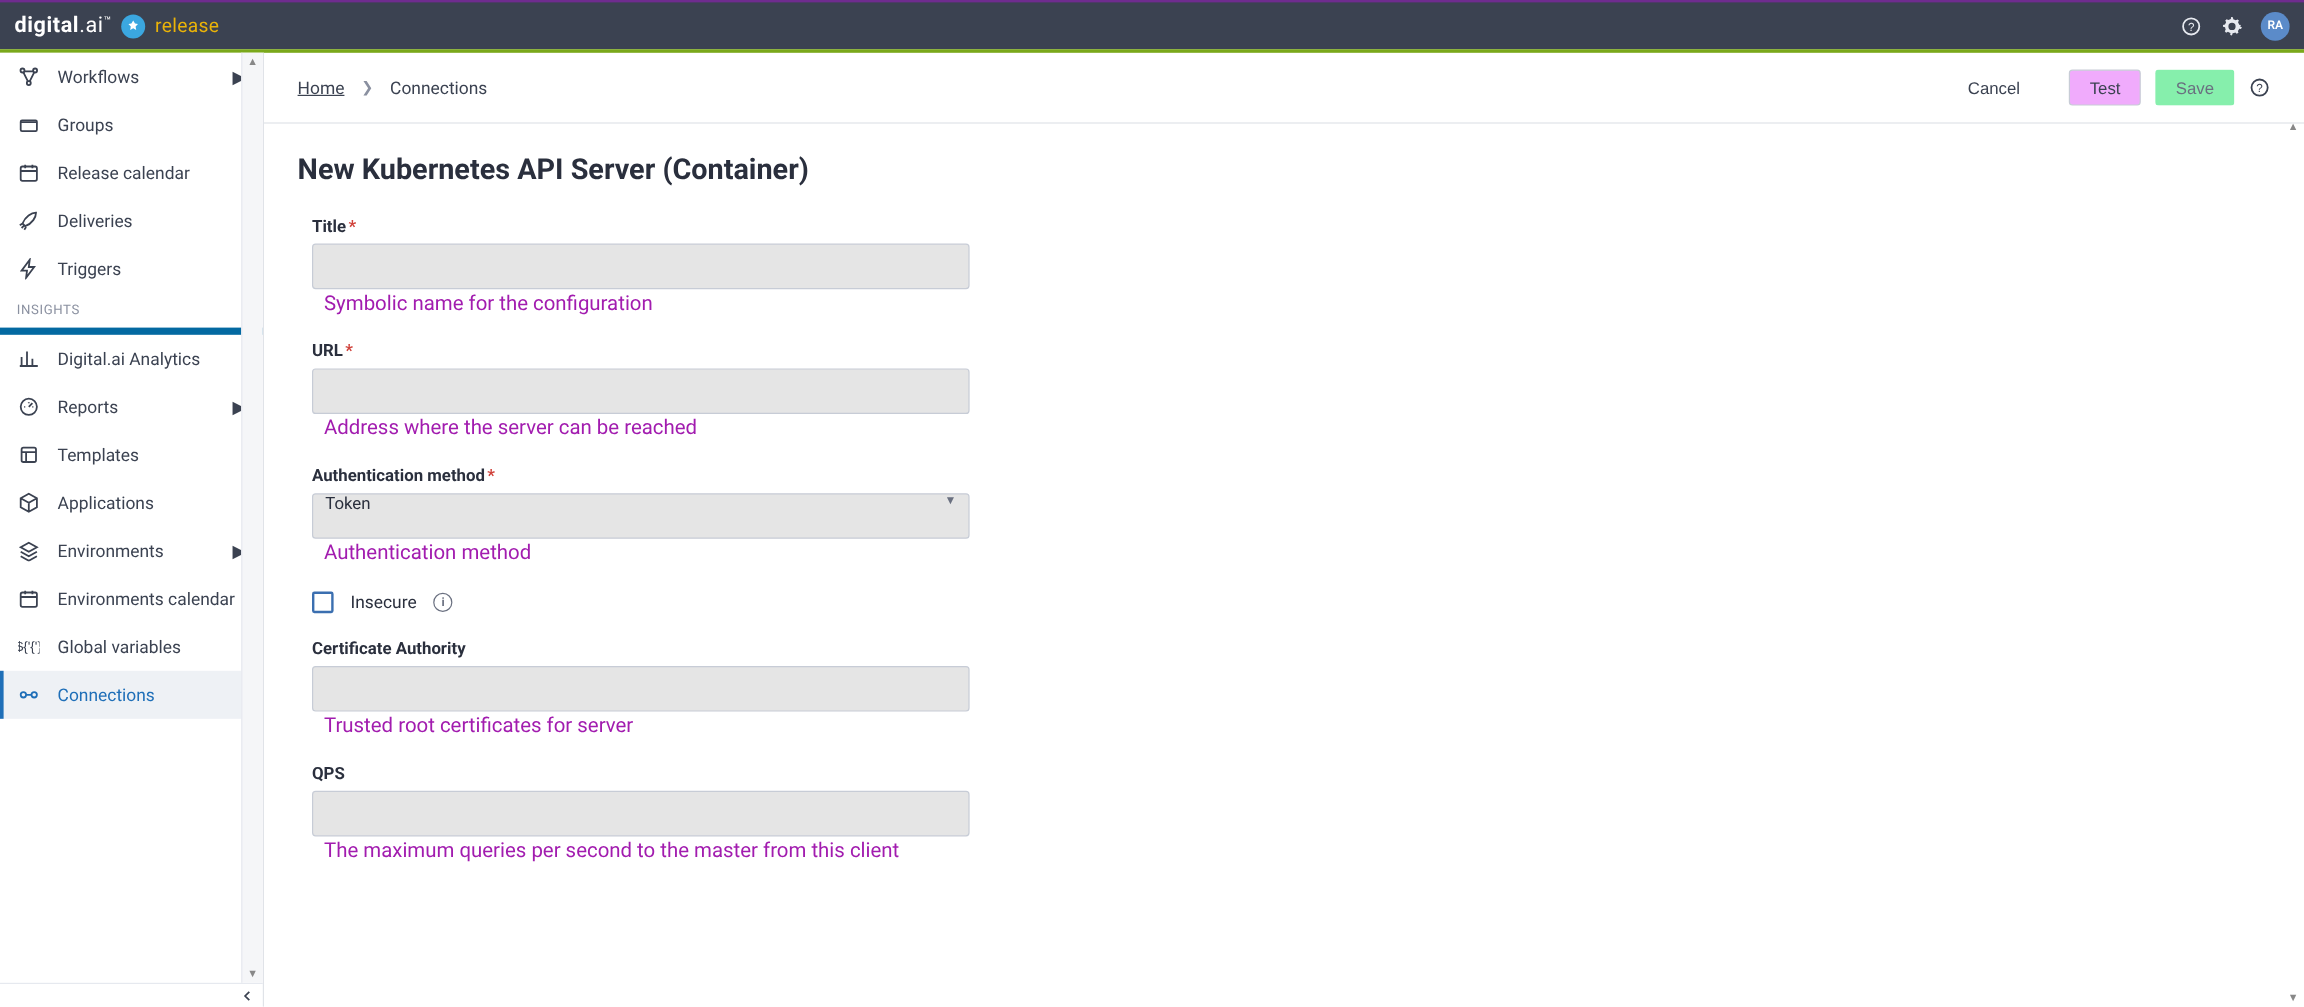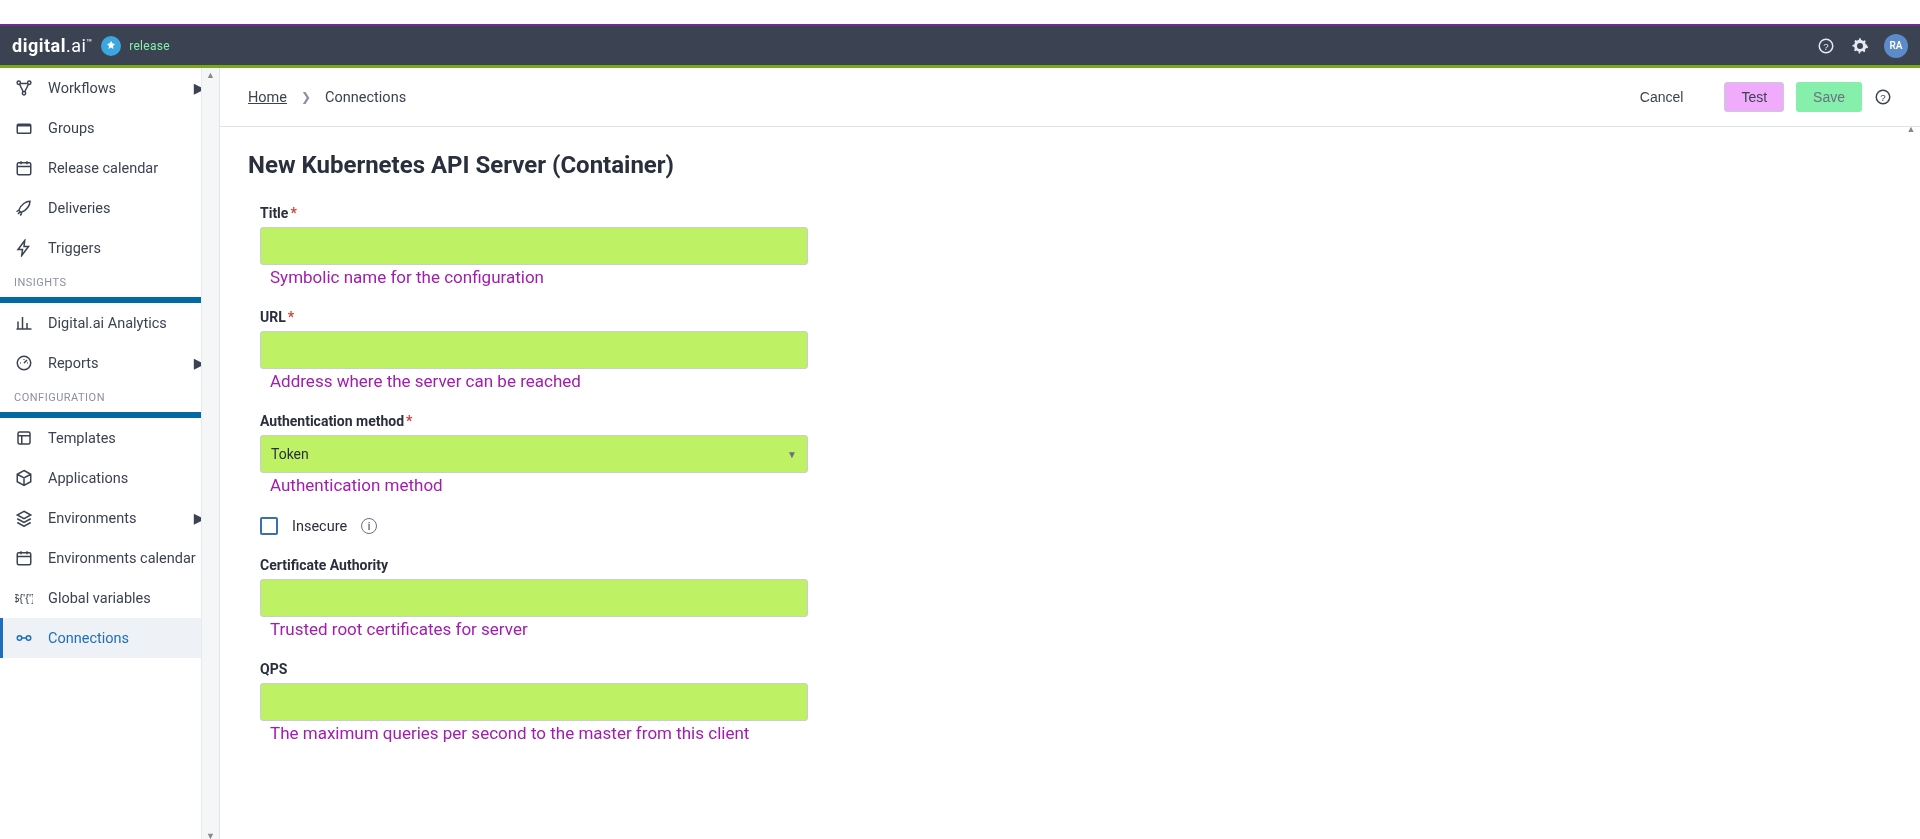--- a/index.html
+++ b/index.html
@@ -6,33 +6,32 @@
   html, body { height: 100%; font-family: -apple-system, BlinkMacSystemFont, "Segoe UI", Roboto, "Helvetica Neue", Arial, sans-serif; background: #fff; color: #334; }
 
   .topbar {
     height: 41px;
     background: #3b4251;
     display: flex;
     align-items: center;
     padding: 0 12px;
     justify-content: space-between;
     border-top: 2px solid #6f2c8f;
-    margin-top: 24px;
   }
   .topbar-left { display: flex; align-items: center; gap: 8px; }
   .logo-text { color: #fff; font-size: 18px; font-weight: 400; letter-spacing: 0.5px; }
   .logo-text b { font-weight: 700; }
   .logo-text sup { font-size: 10px; vertical-align: top; position: relative; top: 2px;}
   .logo-circle {
     width: 20px; height: 20px; border-radius: 50%;
     background: #3ba7e0;
     display: flex; align-items: center; justify-content: center;
     color: #fff; font-size: 11px; font-weight: 700;
   }
-  .product-name { color: #86efac; font-size: 12px; letter-spacing: 0.3px; }
+  .product-name { color: #eab308; font-size: 16px; letter-spacing: 0.3px; }
   .topbar-right { display: flex; align-items: center; gap: 14px; }
   .topbar-icon { width: 20px; height: 20px; display:flex; align-items:center; justify-content:center; cursor:pointer; color:#e6e9ef; }
   .avatar {
     width: 24px; height: 24px; border-radius: 50%; background: #5b8bc9;
     display: flex; align-items: center; justify-content: center;
     color: #fff; font-size: 10px; font-weight: 600; cursor:pointer;
   }
   .greenbar { height: 3px; background: #7aa81b; }
 
   .shell { display: flex; height: calc(100% - 44px); }
@@ -90,22 +89,22 @@
   .btn-link { background:transparent; color:#3b4251; }
 
   .content { flex:1; overflow-y:auto; padding: 24px 28px 40px 28px; }
   .page-title { font-size:24px; font-weight:700; color:#2a2f3d; margin-bottom:26px; }
 
   .field { margin-bottom: 22px; max-width: 560px; padding-left: 12px; }
   .field-label { font-size:14px; font-weight:700; color:#2a2f3d; margin-bottom:6px; display:flex; gap:2px;}
   .req { color:#d0423b; }
   .input, .select {
     width:100%; height:38px; border:1px solid #c7ccd6; border-radius:3px;
-    padding: 0 10px; font-size:14px; background:#bef264; color:#2a2f3d;
-    display:flex; align-items:center;
+    padding: 0 10px; font-size:14px; background:#e5e5e5; color:#2a2f3d;
+    display:flex; 
   }
   .select { justify-content:space-between; cursor:pointer;}
   .select .caret { font-size:10px; color:#6a7080; }
   .helper { margin-top:2px; font-size:17px; color:#a21caf; padding-left:10px;}
 
   .checkbox-row { display:flex; align-items:center; gap:14px; }
   .checkbox {
     width:18px; height:18px; border:2px solid #3b6fb0; border-radius:2px; cursor:pointer;
   }
   .checkbox-label { font-size:14.5px; color:#2a2f3d;text-align:center;}
@@ -215,21 +214,20 @@
         <span class="icon">
             <svg width="18" height="18" viewBox="0 0 24 24">
               <circle cx="12" cy="12" r="9" fill="none" stroke="currentColor" stroke-width="2"></circle>
               <path d="M12 12l4-4M12 7v1M7 12h1M17 12h-1" stroke="currentColor" stroke-width="2"></path>
             </svg>
           </span>
         <span>Reports</span>
         <span class="chev">▶</span>
       </div>
 
-      <div class="sidebar-section">CONFIGURATION</div>
       <div class="sidebar-item">
         <span class="icon">
             <svg width="18" height="18" viewBox="0 0 24 24">
               <rect x="4" y="4" width="16" height="16" rx="2" fill="none" stroke="currentColor" stroke-width="2"></rect>
               <path d="M4 9h16M9 9v11" stroke="currentColor" stroke-width="2"></path>
             </svg>
           </span>
         <span>Templates</span>
       </div>
       <div class="sidebar-item">

